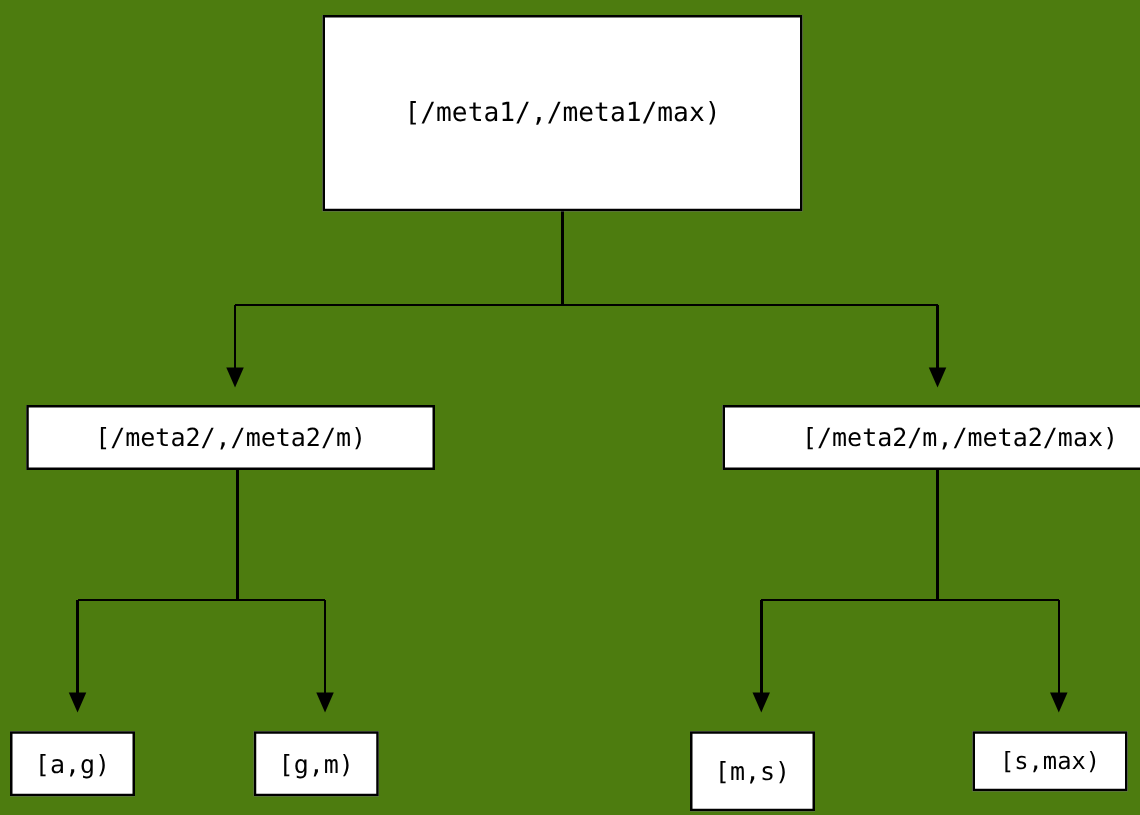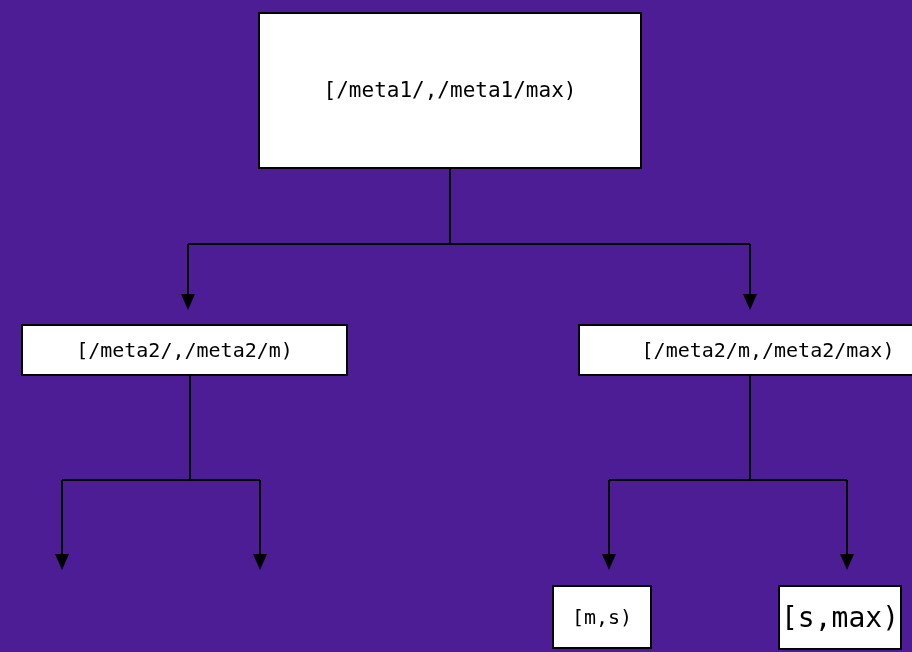--- a/index.html
+++ b/index.html
@@ -8,21 +8,21 @@
     padding: 0;
     background: #ffffff;
   }
   body {
     font-family: "DejaVu Sans Mono", monospace;
   }
   #diagram-root {
     position: relative;
     width: 912px;
     height: 652px;
-    background: #4c1d95;
+    background: #4d7c0f;
     overflow: hidden;
   }
   #tree-svg {
     position: absolute;
     left: 0;
     top: 0;
     width: 912px;
     height: 652px;
     display: block;
   }
@@ -87,22 +87,22 @@
     left: 552px;
     top: 585px;
     width: 100px;
     height: 64px;
     font-size: 20px;
   }
   #node-leaf-smax {
     left: 778px;
     top: 585px;
     width: 124px;
-    height: 65px;
-    font-size: 28px;
+    height: 48px;
+    font-size: 19px;
     align-items: center;
   }
 </style>
 </head>
 <body>
 
 <div id="diagram-root">
 
   <svg id="tree-svg" viewBox="0 0 912 652" xmlns="http://www.w3.org/2000/svg">
     <g stroke="#000000" stroke-width="2" fill="none" shape-rendering="crispEdges">
@@ -140,21 +140,27 @@
   </div>
 
   <div class="node-box" id="node-left-mid">
     <span class="node-label">[/meta2/,/meta2/m)</span>
   </div>
 
   <div class="node-box" id="node-right-mid">
     <span class="node-label">[/meta2/m,/meta2/max)</span>
   </div>
 
+  <div class="node-box" id="node-leaf-ag">
+    <span class="node-label">[a,g)</span>
+  </div>
 
+  <div class="node-box" id="node-leaf-gm">
+    <span class="node-label">[g,m)</span>
+  </div>
 
   <div class="node-box" id="node-leaf-ms">
     <span class="node-label">[m,s)</span>
   </div>
 
   <div class="node-box" id="node-leaf-smax">
     <span class="node-label">[s,max)</span>
   </div>
 
 </div>

